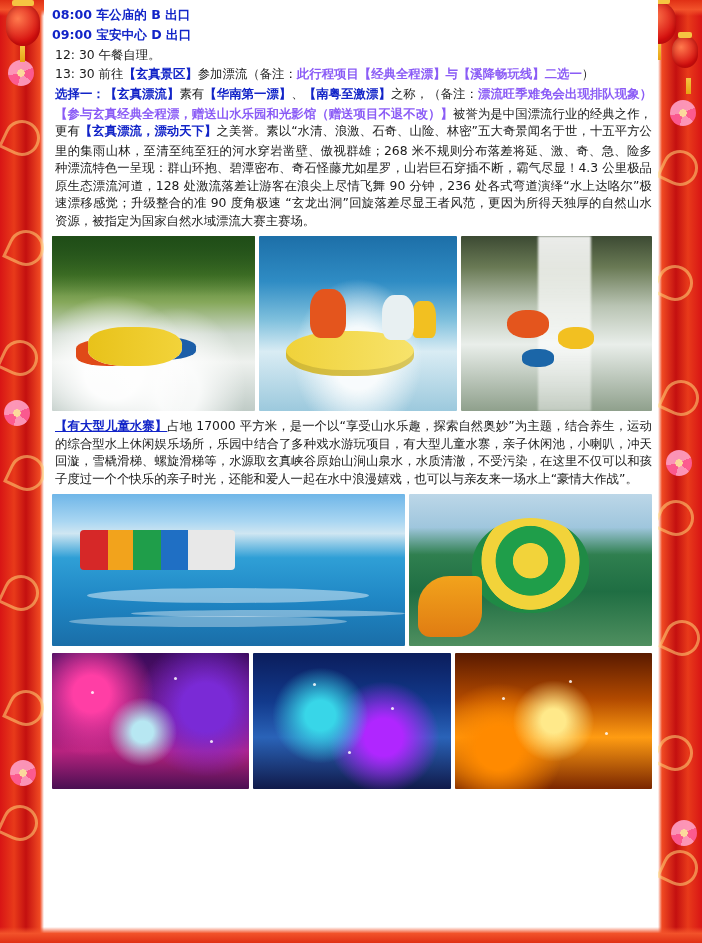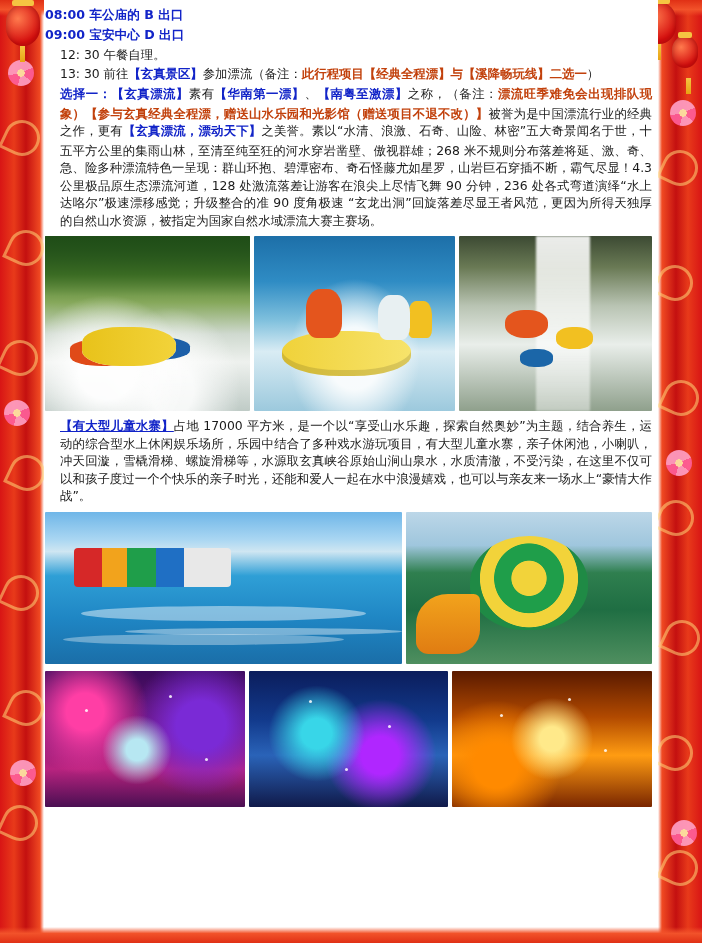--- a/index.html
+++ b/index.html
@@ -91,35 +91,35 @@
       radial-gradient(circle at 50% 50%, #ffe9a8 0 20%, rgba(255,233,168,0) 21%),
       conic-gradient(from 0deg, #ff9ec4 0 18%, #ff5f9a 18% 36%, #ff9ec4 36% 54%, #ff5f9a 54% 72%, #ff9ec4 72% 100%);
     opacity: .92;
   }
 
   
   .content {
     position: absolute;
     left: 44px; right: 44px; top: 0; bottom: 0;
     background: #ffffff;
-    padding: 6px 6px 0 1px;
+    padding: 6px 6px 0 8px;
     box-sizing: border-box;
     overflow: hidden;
   }
 
   p.line {
-    margin: 0 0 1px 15px;
+    margin: 0 0 1px 3px;
     font-size: 12.4px;
     line-height: 17.5px;
     color: #1a1a1a;
     text-align: justify;
   }
 
   .blue-bold { color: #1224c8; font-weight: bold; font-family: Liberation Mono, monospace; }
-  .red-bold { color: #c2410c; font-weight: bold; }
+  .red-bold { color: #8b5cf6; font-weight: bold; }
   .blue-ul { color: #1224c8; font-weight: bold; text-decoration: underline; }
 
   .schedule { margin-bottom: 2px; }
   .schedule p { margin: 0 0 2px 0; font-size: 12.6px; line-height: 18px; font-weight: bold; color: #1224c8; }
 
   .para { margin-top: 2px; }
 
   
   .photo-row {
     display: flex;

